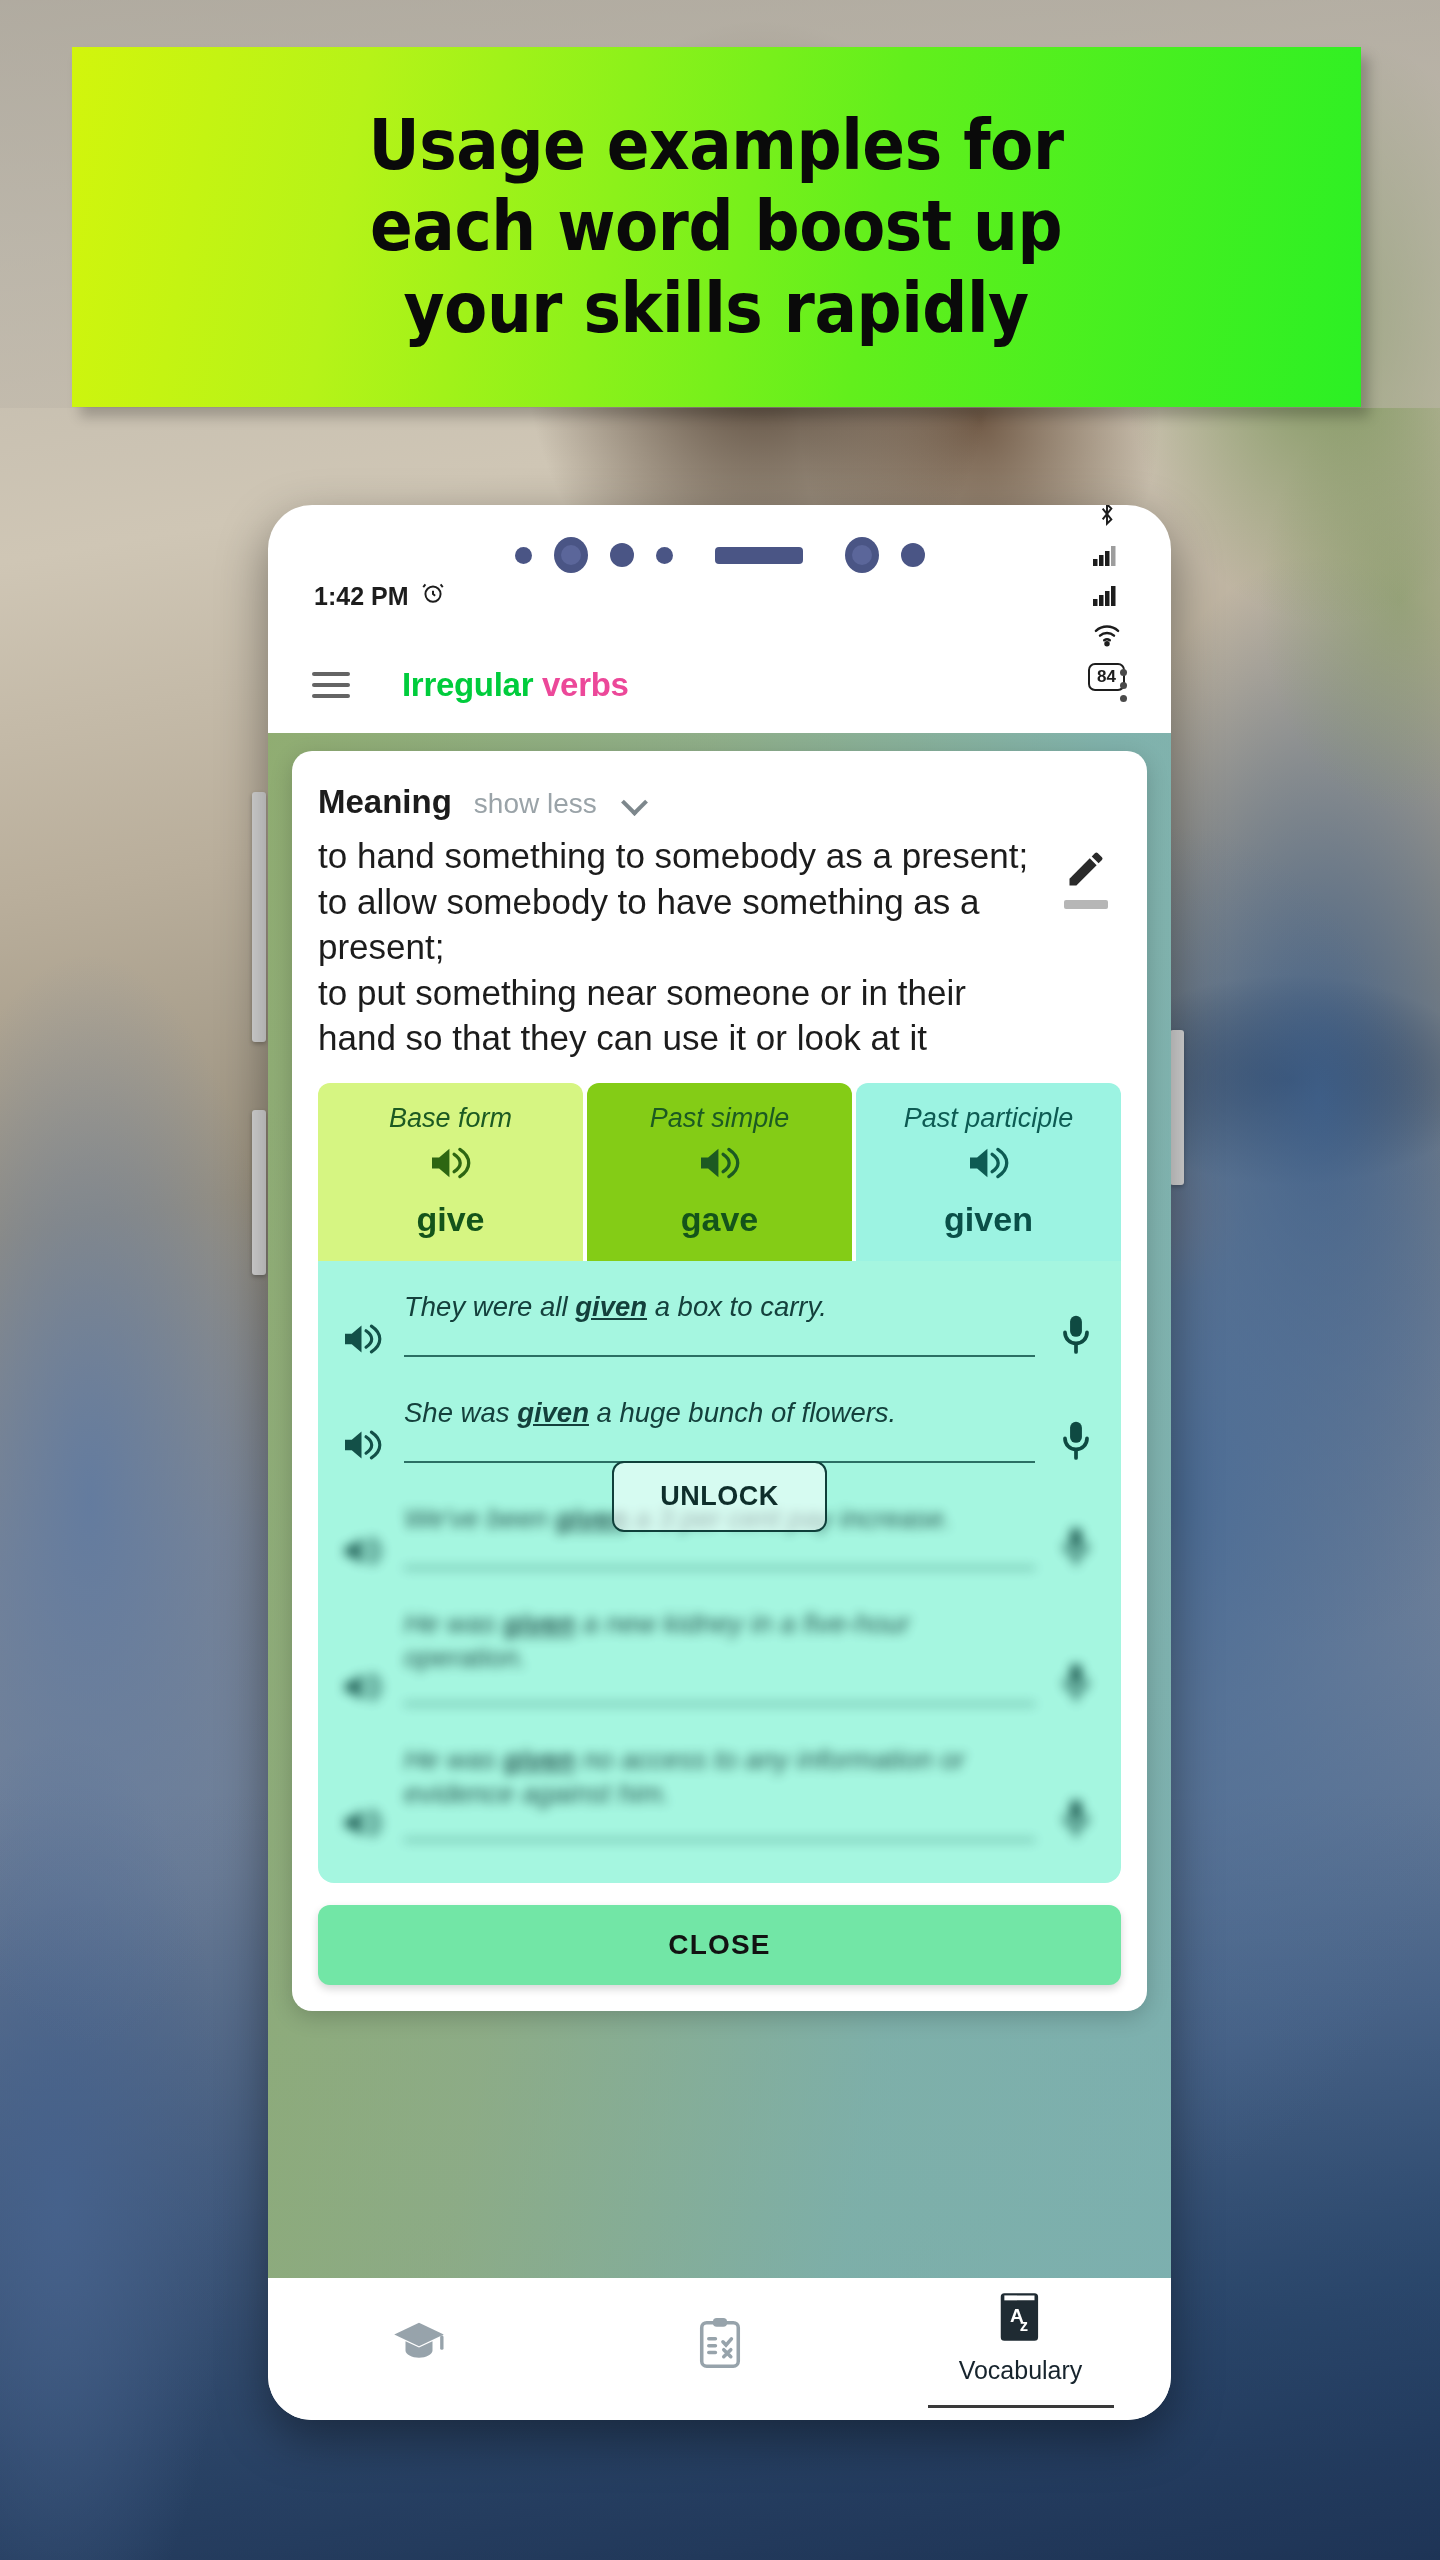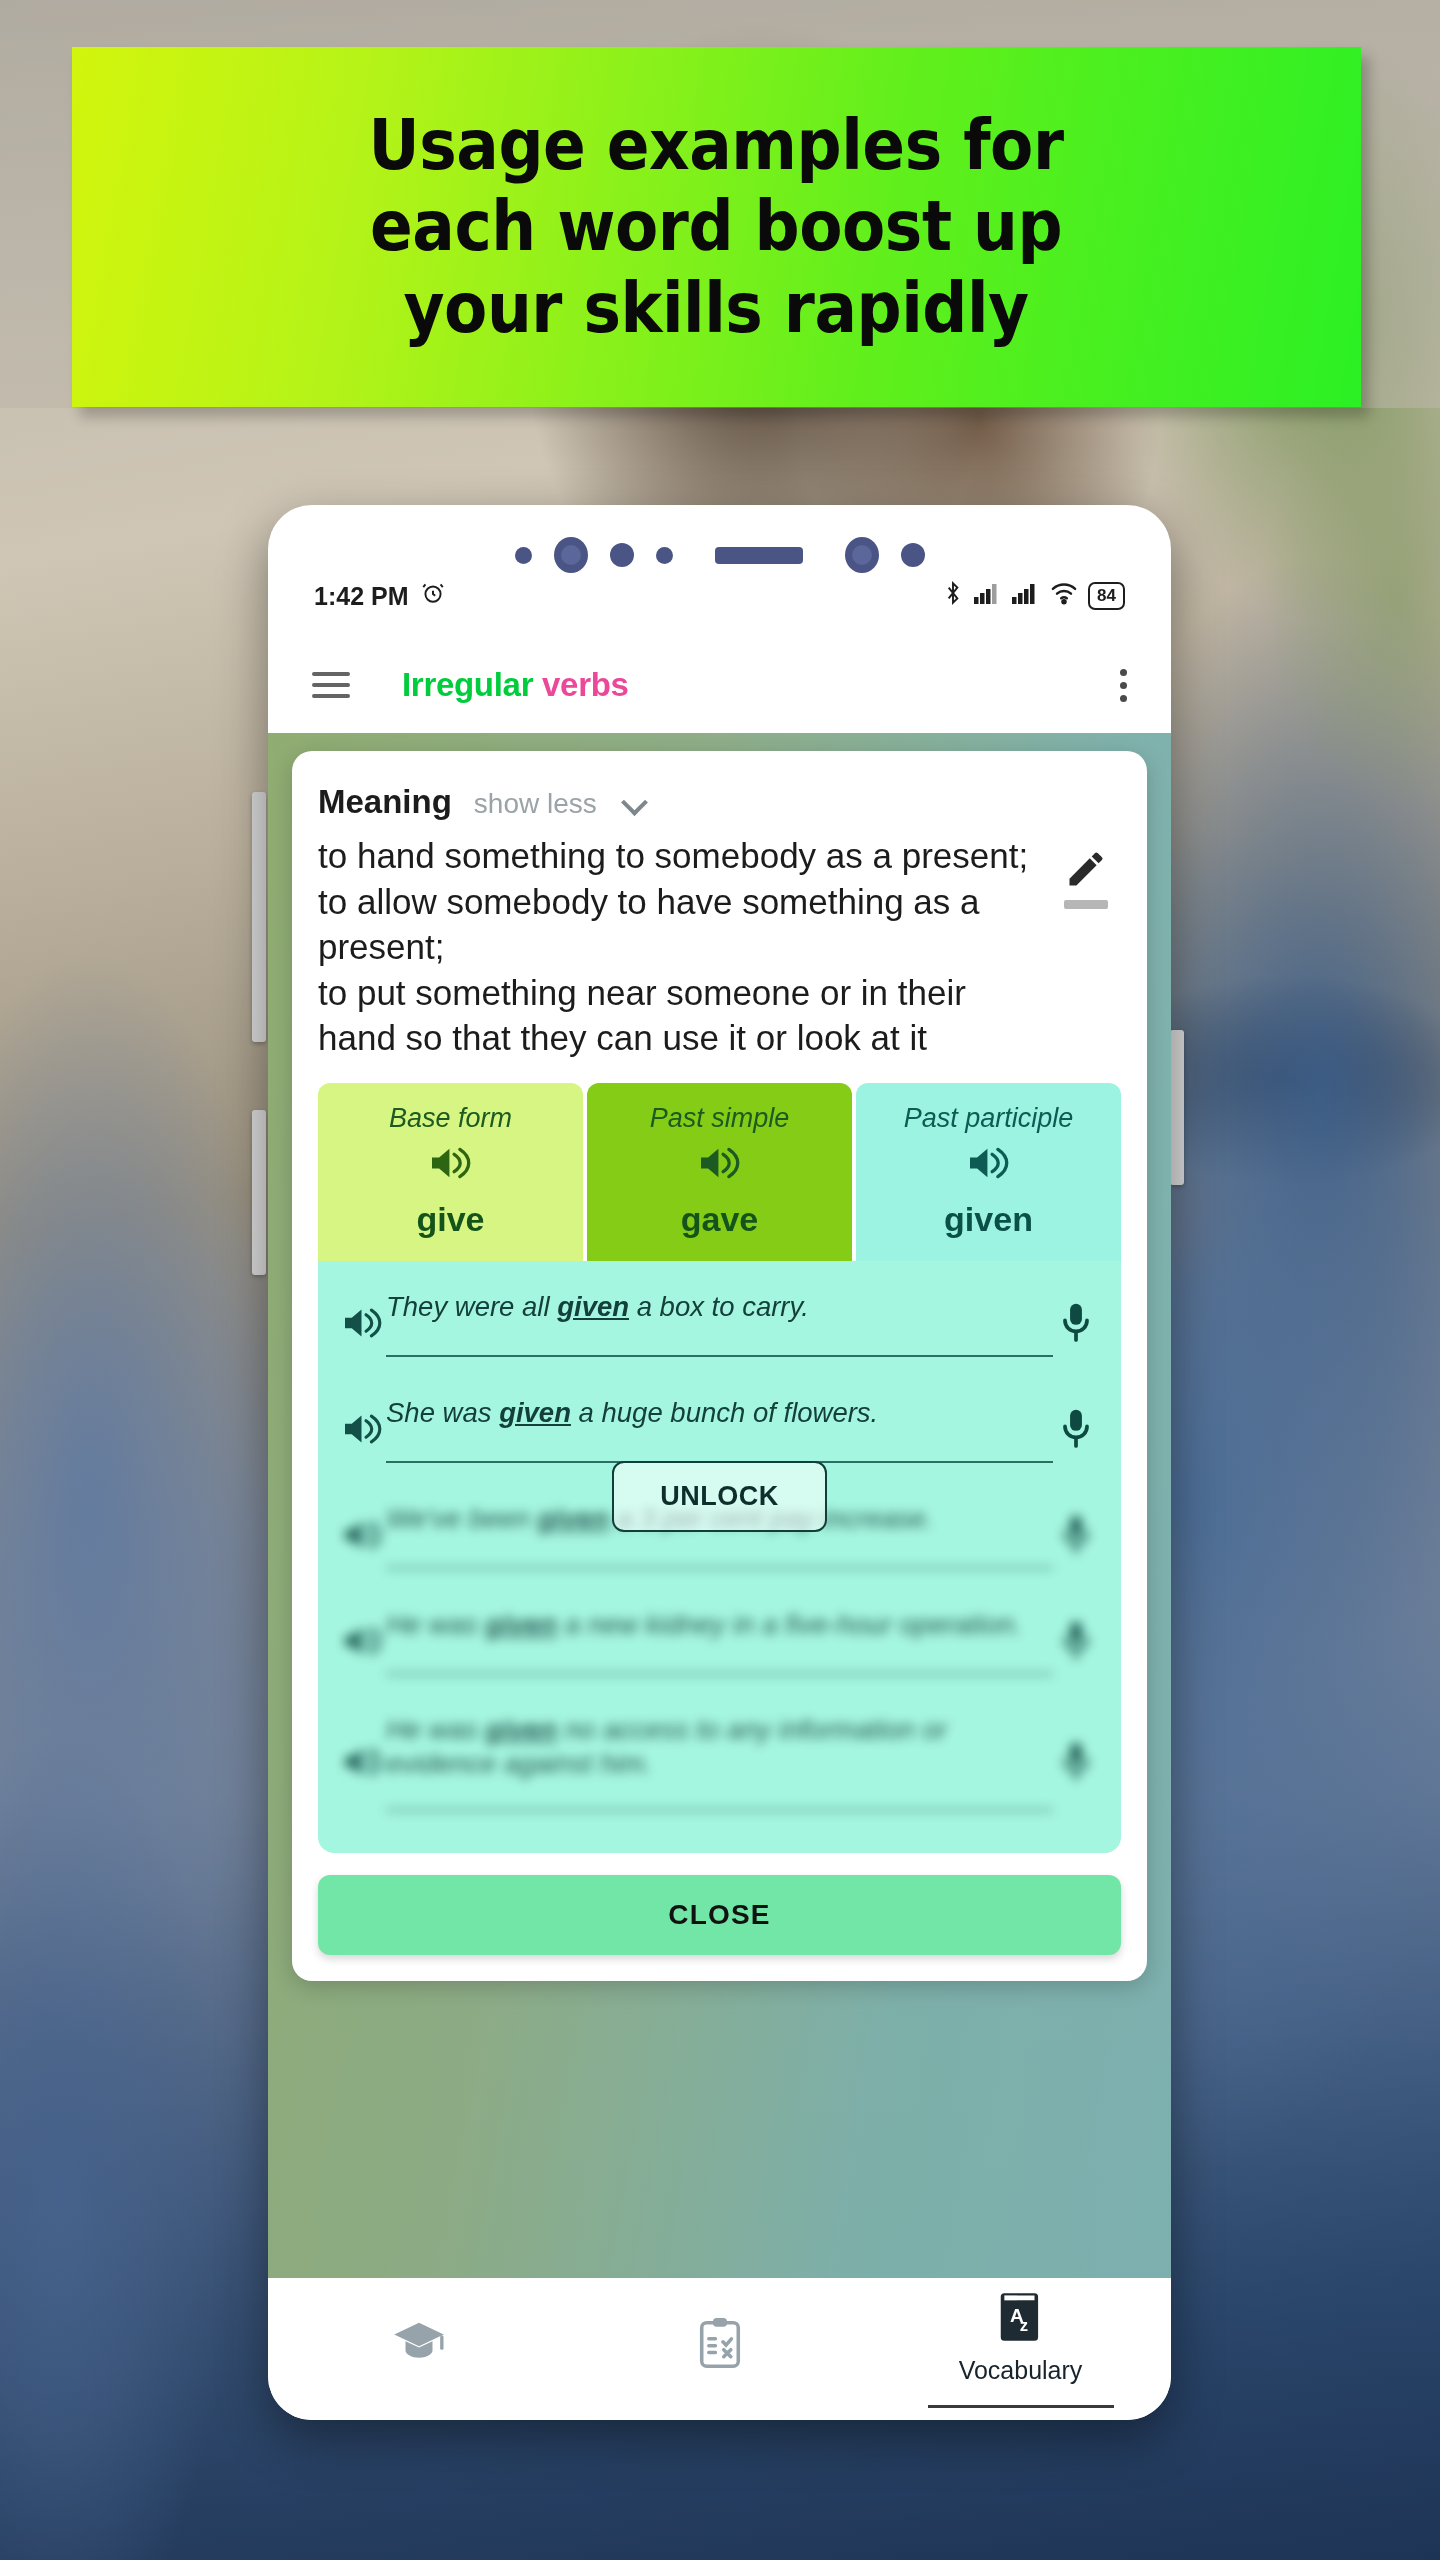--- a/index.html
+++ b/index.html
@@ -97,21 +97,21 @@
   .d-lg::after { content:""; display:block; width:20px; height:20px; margin:8px auto 0; background:#5b669a; border-radius:50%; }
   .cam-bar { width: 88px; height: 17px; background: #4a5585; border-radius: 4px; margin: 0 20px; }
 
   
   .statusbar {
     position: absolute; left: 0; right: 0; top: 62px; height: 58px;
     display: flex; align-items: center; padding: 0 46px;
     font-size: 25px; font-weight: 700; color: #1d1d1d;
   }
   .sb-left { display:flex; align-items:center; gap:12px; }
-  .sb-right { margin-left:auto; display:flex; align-items:center; gap: 10px; }
+  .sb-right { margin-left:auto; display:flex; align-items:center; gap: 10px; flex-direction: column; }
   .batt {
     border: 2.5px solid #1d1d1d; border-radius: 7px;
     padding: 1px 7px; font-size: 17px; font-weight: 700; line-height: 1.25;
   }
 
   
   .appbar {
     position: absolute; left: 0; right: 0; top: 135px; height: 90px;
     display: flex; align-items: center; padding: 0 44px;
   }
@@ -170,21 +170,21 @@
   .form-card.c3 .form-label { color: #0d5b53; }
   .form-word { font-size: 34px; font-weight: 700; color: #14541a; margin-top: 14px; }
   .form-card.c3 .form-word { color: #0a4f48; }
   .spk-ic { display: inline-block; }
 
   
   .examples {
     background: #a5f6e0; border-radius: 0 0 16px 16px;
     padding: 6px 22px 26px; position: relative;
   }
-  .ex-row { display: flex; align-items: center; padding: 22px 0 16px; }
+  .ex-row { display: flex; align-items: flex-end; gap: 18px; padding: 22px 0 16px; }
   .ex-text {
     flex: 1; font-size: 27.5px; font-style: italic; color: #14403c; line-height: 1.24;
     border-bottom: 2.5px solid #2b6f64; padding-bottom: 28px; min-height: 68px;
     display: flex; align-items: center;
   }
   .ex-text b { font-weight: 700; text-decoration: underline; }
   .ex-ico { flex: none; width: 46px; display: flex; justify-content: center; }
   .ex-row.locked { filter: blur(5.5px); opacity: .88; }
 
   .unlock-wrap {

